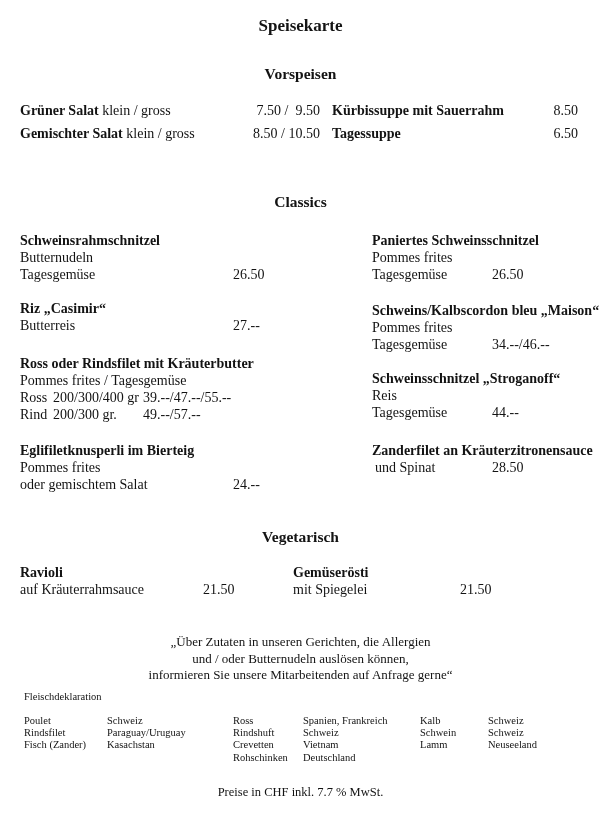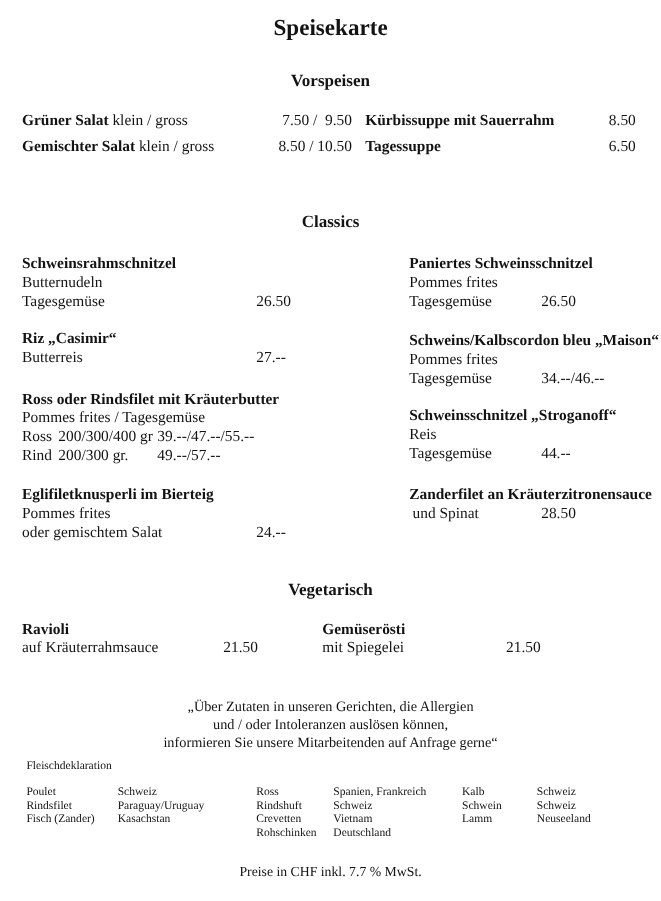--- a/index.html
+++ b/index.html
@@ -3,21 +3,21 @@
 <meta charset="utf-8">
 <style>
   html,body{margin:0;padding:0;background:#ffffff;}
   .page{
     position:relative;width:601px;height:819px;background:#ffffff;
     font-family:"Liberation Serif","DejaVu Serif",serif;color:#131313;
     overflow:hidden;
   }
   .abs{position:absolute;}
   .center{position:absolute;left:0;right:0;text-align:center;}
-  .page-title{top:13px;font-size:21px;font-weight:bold;line-height:25px;}
+  .page-title{top:13px;font-size:17px;font-weight:bold;line-height:25px;}
   .sec-head{font-size:15.5px;font-weight:bold;line-height:19px;}
   
   .vs-row{position:absolute;left:0;right:0;height:18px;font-size:14px;line-height:17px;}
   .vs-name{position:absolute;left:20px;white-space:nowrap;}
   .vs-name b{font-weight:bold;}
   .vs-price-l{position:absolute;left:200px;width:120px;text-align:right;white-space:pre;}
   .vs-name-r{position:absolute;left:332px;font-weight:bold;white-space:nowrap;}
   .vs-price-r{position:absolute;left:498px;width:80px;text-align:right;}
   
   .block{position:absolute;font-size:14px;line-height:17px;white-space:nowrap;}
@@ -124,21 +124,21 @@
   <div class="block veg-l" style="top:564px">
     <div class="b-title">Ravioli</div>
     <div class="b-line"><span>auf Kräuterrahmsauce</span><span class="price">21.50</span></div>
   </div>
   <div class="block veg-r" style="top:564px">
     <div class="b-title">Gemüserösti</div>
     <div class="b-line"><span>mit Spiegelei</span><span class="price">21.50</span></div>
   </div>
 
   <div class="center note-line" style="top:634px">„Über Zutaten in unseren Gerichten, die Allergien</div>
-  <div class="center note-line" style="top:650.5px">und / oder Intoleranzen auslösen können,</div>
+  <div class="center note-line" style="top:650.5px">und / oder Butternudeln auslösen können,</div>
   <div class="center note-line" style="top:667px">informieren Sie unsere Mitarbeitenden auf Anfrage gerne“</div>
 
   <div class="abs decl-head">Fleischdeklaration</div>
 
   <div class="decl-col decl-col1">
     <div class="decl-row"><span>Poulet</span><span class="origin">Schweiz</span></div>
     <div class="decl-row"><span>Rindsfilet</span><span class="origin">Paraguay/Uruguay</span></div>
     <div class="decl-row"><span>Fisch (Zander)</span><span class="origin">Kasachstan</span></div>
   </div>
 

